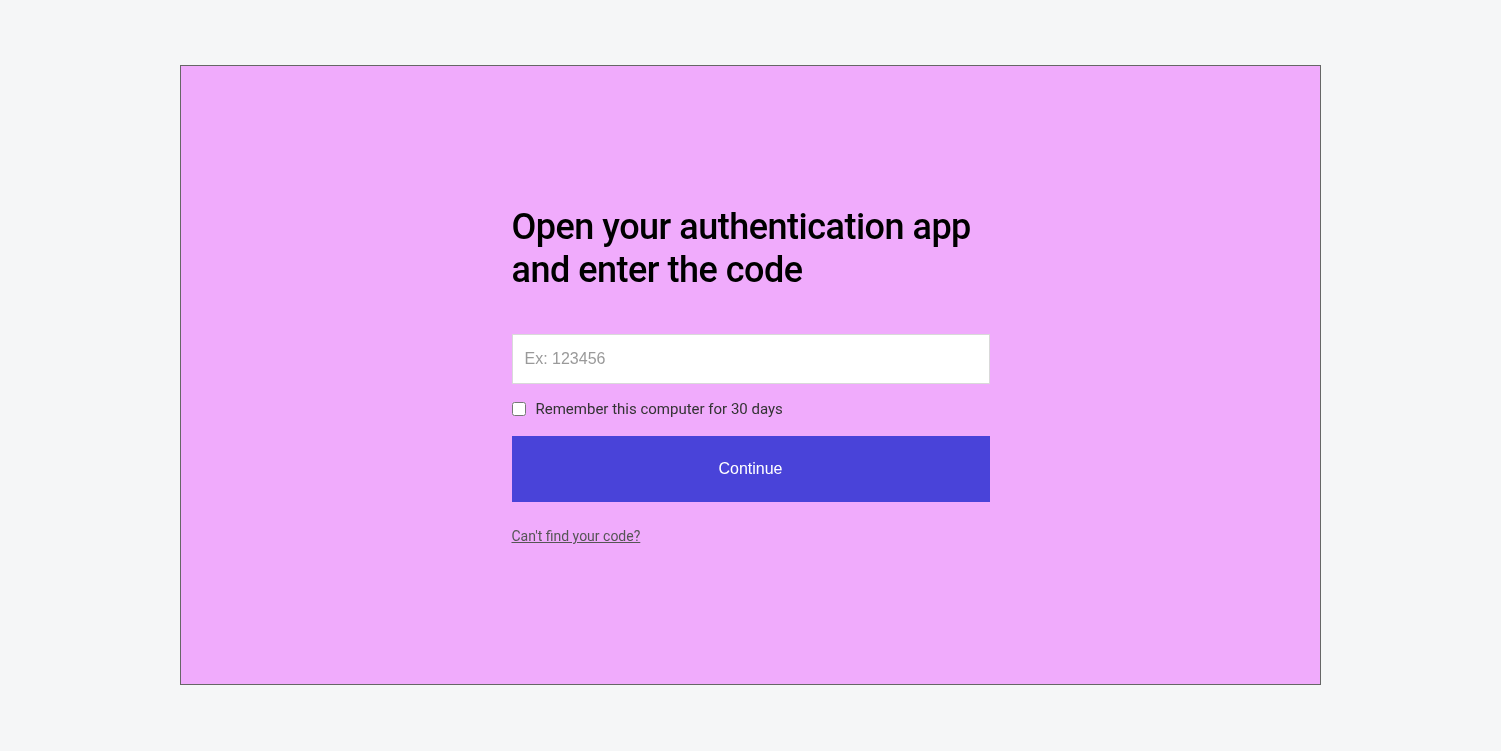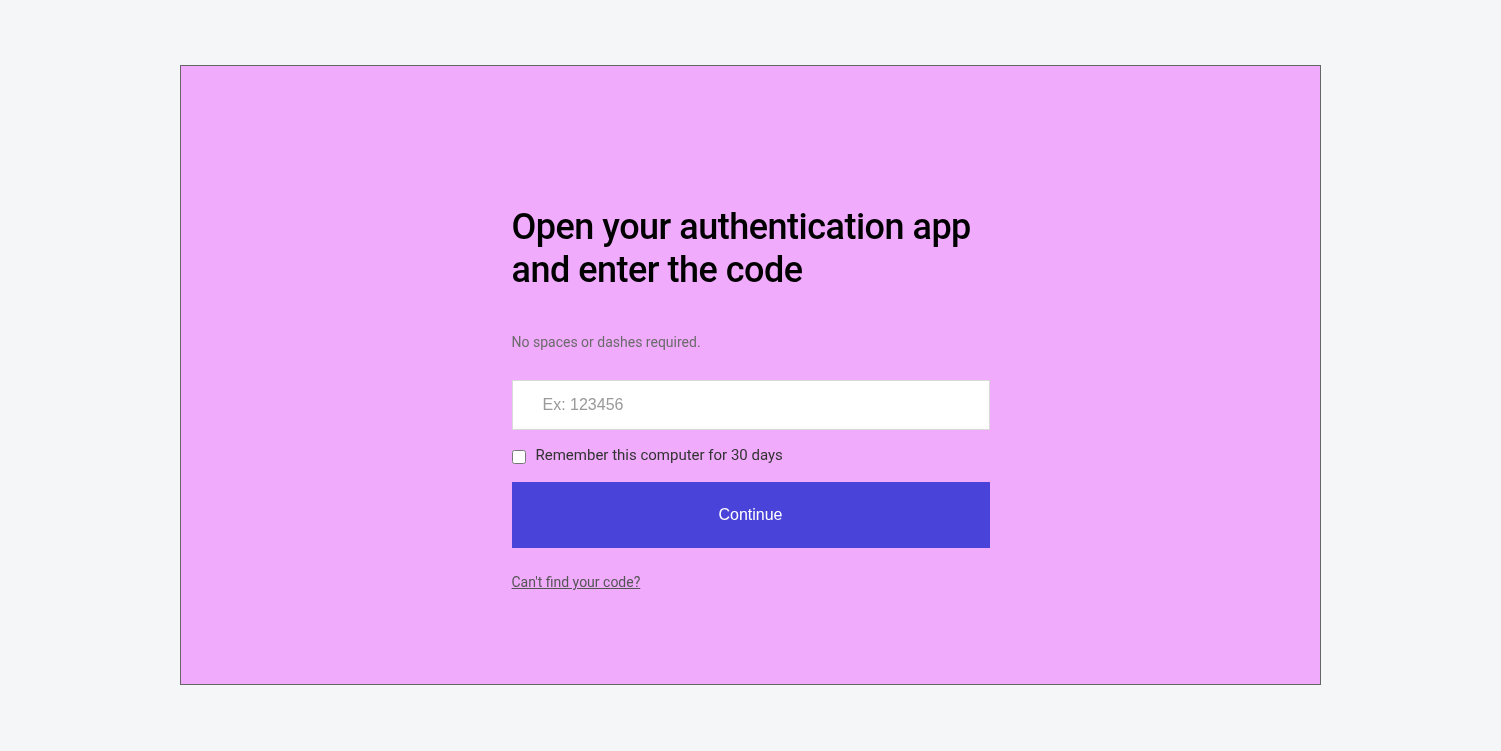--- a/index.html
+++ b/index.html
@@ -39,32 +39,32 @@
     }
     .subtext {
       font-size: 14px;
       color: #6b6b6b;
       margin-bottom: 30px;
     }
     .code-input {
       width: 100%;
       height: 50px;
       border: 1px solid #d9d9d9;
-      padding: 0 30px;
+      padding: 0 12px;
       font-size: 16px;
       color: #000;
       outline: none;
       margin-bottom: 16px;
     }
     .code-input::placeholder {
       color: #9a9a9a;
     }
     .checkbox-row {
       display: flex;
-      align-items: flex-end;
+      align-items: center;
       margin-bottom: 18px;
     }
     .checkbox-row input[type="checkbox"] {
       width: 14px;
       height: 14px;
       margin-right: 10px;
       cursor: pointer;
     }
     .checkbox-row label {
       font-size: 15px;
@@ -89,21 +89,20 @@
       cursor: pointer;
     }
   </style>
 </head>
 <body>
 
 <div class="container">
   <div class="card">
     <div class="form-wrapper">
       <h1 class="heading">Open your authentication app and enter the code</h1>
-      <p class="subtext">No spaces or dashes required.</p>
       <input type="text" class="code-input" autofocus="" placeholder="Ex: 123456" style="">
       <div class="checkbox-row">
         <input type="checkbox" id="remember" style="">
         <label for="remember">Remember this computer for 30 days</label>
       </div>
       <button class="continue-button">Continue</button>
       <a class="help-link">Can't find your code?</a>
     </div>
   </div>
 </div>

